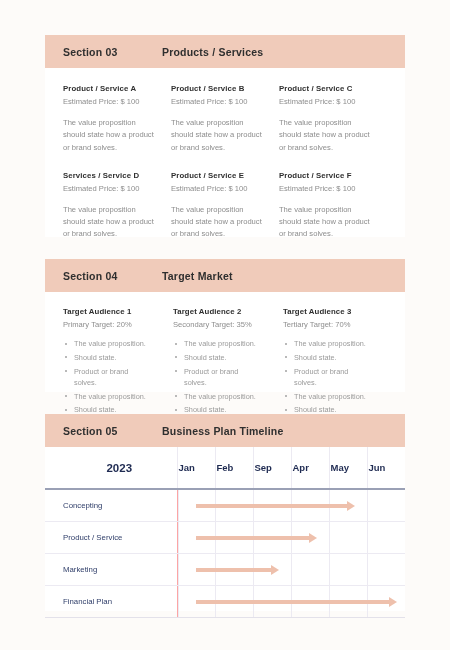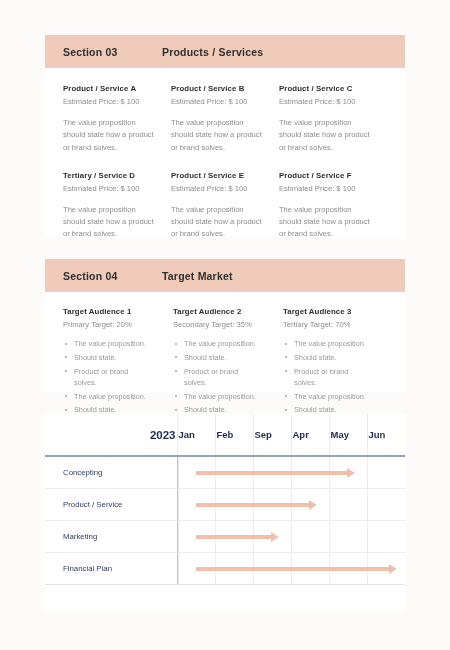--- a/index.html
+++ b/index.html
@@ -146,21 +146,21 @@
   .tl-year-row th {
     height: 39px;
     vertical-align: middle;
     border-bottom: 2px solid #9aa0b5;
     font-size: 11.5px;
     font-weight: bold;
     color: #1f2b52;
   }
   .tl-year-row th.year-cell {
     width: 132px;
-    text-align: right;
+    text-align: center;
     padding-left: 18px;
     box-sizing: border-box;
   }
   .tl-year-row th.month-cell {
     text-align: left;
     border-left: 1px solid #eceaf2;
     font-size: 9.5px;
   }
   .tl-task-row td {
     height: 29px;
@@ -229,21 +229,21 @@
         <div class="prod-name">Product / Service B</div>
         <div class="prod-price">Estimated Price: $ 100</div>
         <div class="prod-desc">The value proposition should state how a product or brand solves.</div>
       </div>
       <div class="prod-cell">
         <div class="prod-name">Product / Service C</div>
         <div class="prod-price">Estimated Price: $ 100</div>
         <div class="prod-desc">The value proposition should state how a product or brand solves.</div>
       </div>
       <div class="prod-cell">
-        <div class="prod-name">Tertiary / Service D</div>
+        <div class="prod-name">Services / Service D</div>
         <div class="prod-price">Estimated Price: $ 100</div>
         <div class="prod-desc">The value proposition should state how a product or brand solves.</div>
       </div>
       <div class="prod-cell">
         <div class="prod-name">Product / Service E</div>
         <div class="prod-price">Estimated Price: $ 100</div>
         <div class="prod-desc">The value proposition should state how a product or brand solves.</div>
       </div>
       <div class="prod-cell">
         <div class="prod-name">Product / Service F</div>
@@ -289,20 +289,24 @@
           <li>Should state.</li>
           <li>Product or brand solves.</li>
           <li>The value proposition.</li>
           <li>Should state.</li>
         </ul>
       </div>
     </div>
   </div>
 
   <div class="section" id="section-timeline">
+    <div class="band">
+      <div class="band-num">Section 05</div>
+      <div class="band-title">Business Plan Timeline</div>
+    </div>
 
     <table class="tl-table">
       <thead>
         <tr class="tl-year-row">
           <th class="year-cell">2023</th>
           <th class="month-cell">Jan</th>
           <th class="month-cell">Feb</th>
           <th class="month-cell">Sep</th>
           <th class="month-cell">Apr</th>
           <th class="month-cell">May</th>

